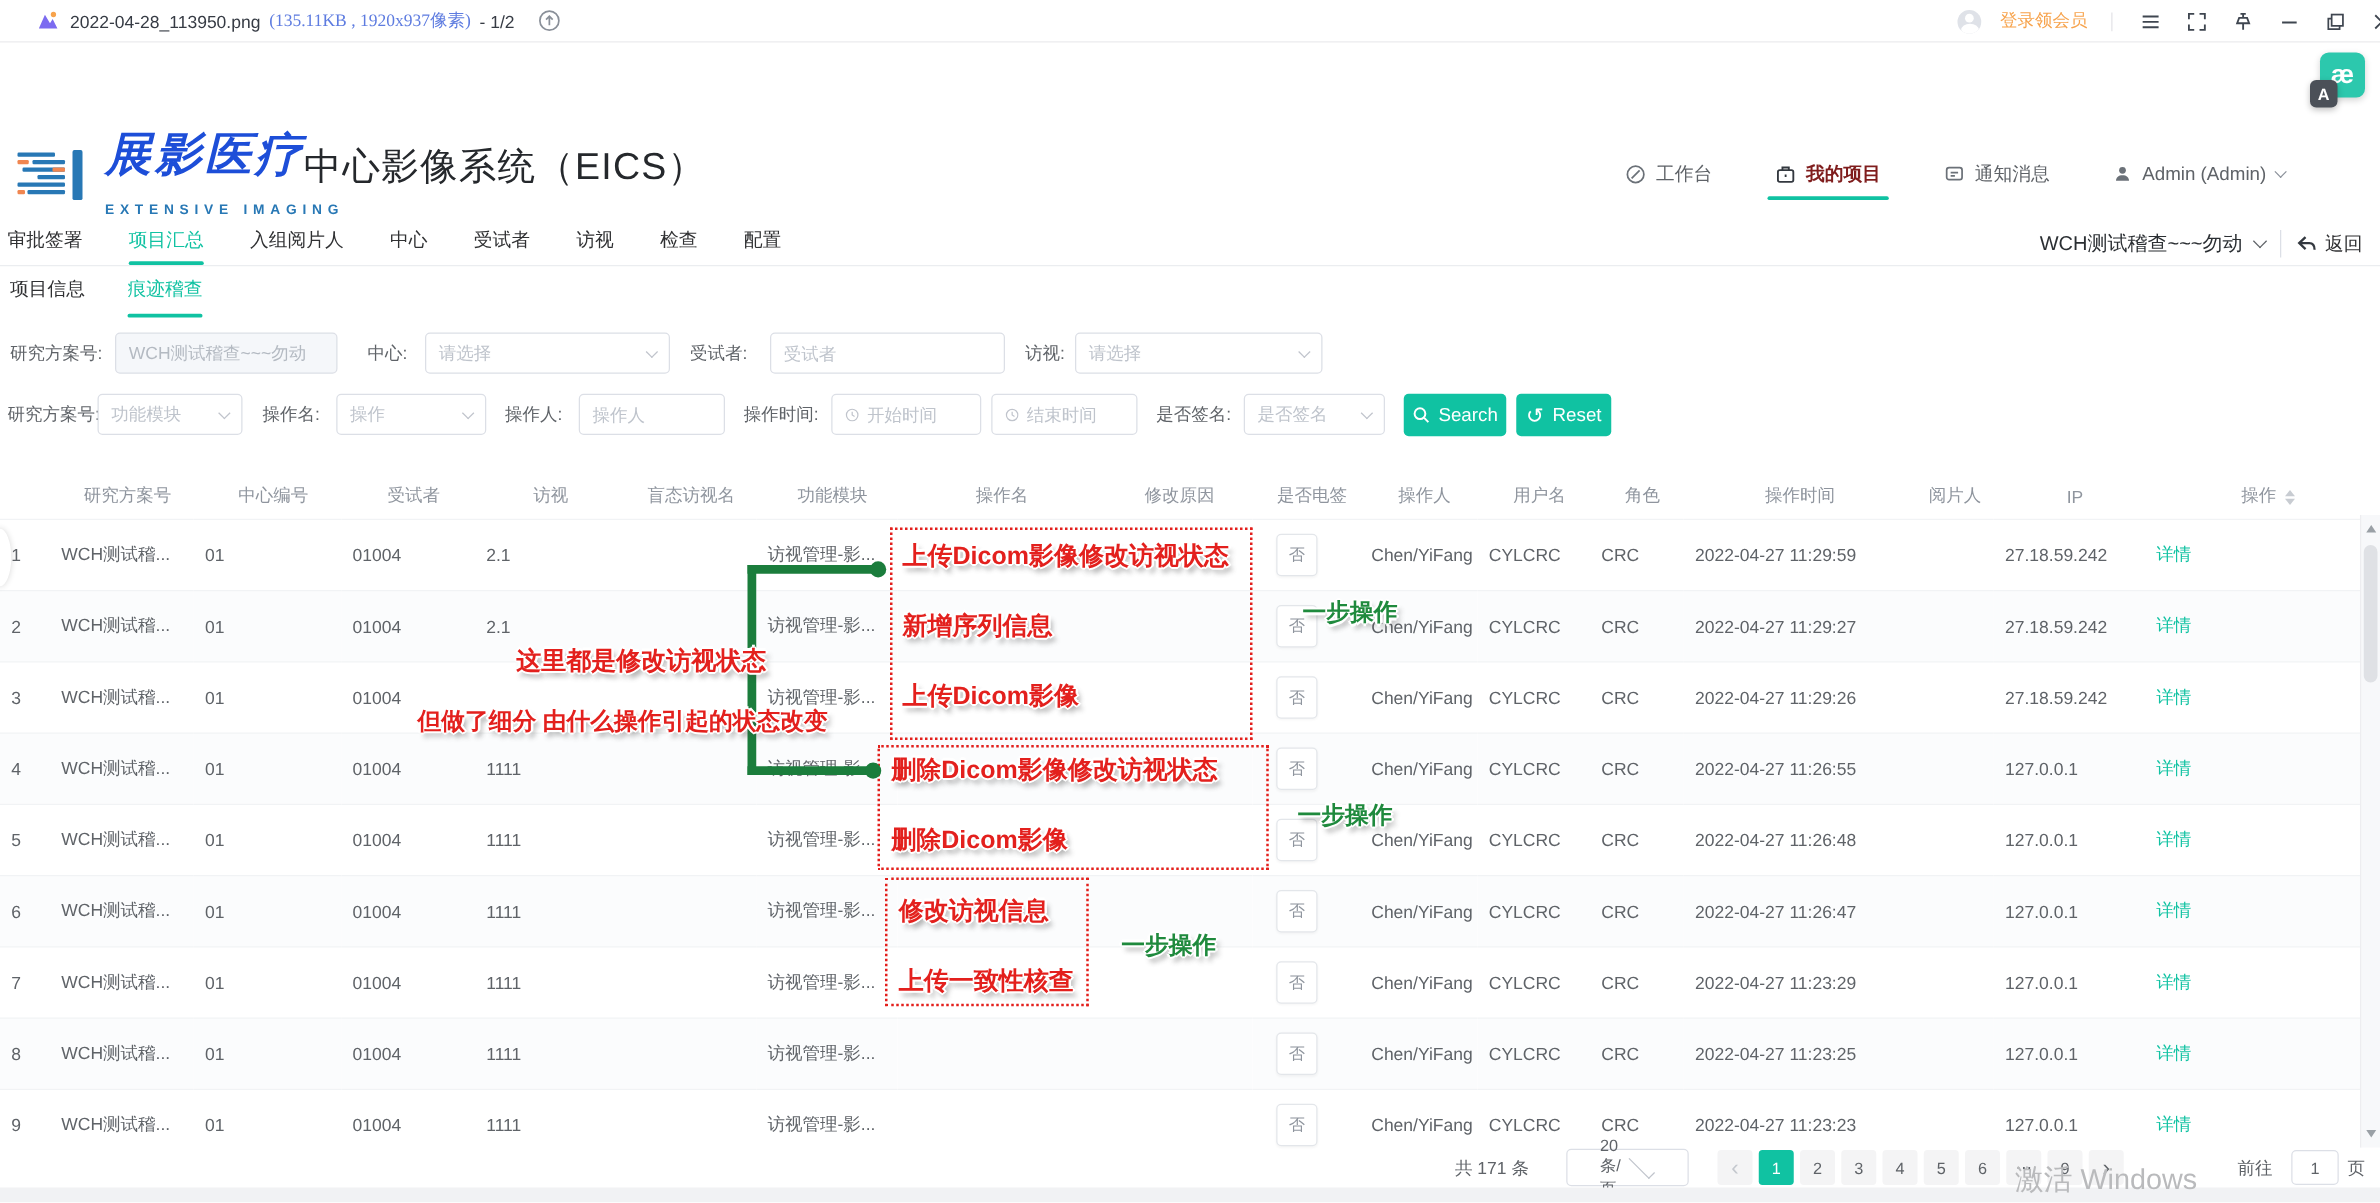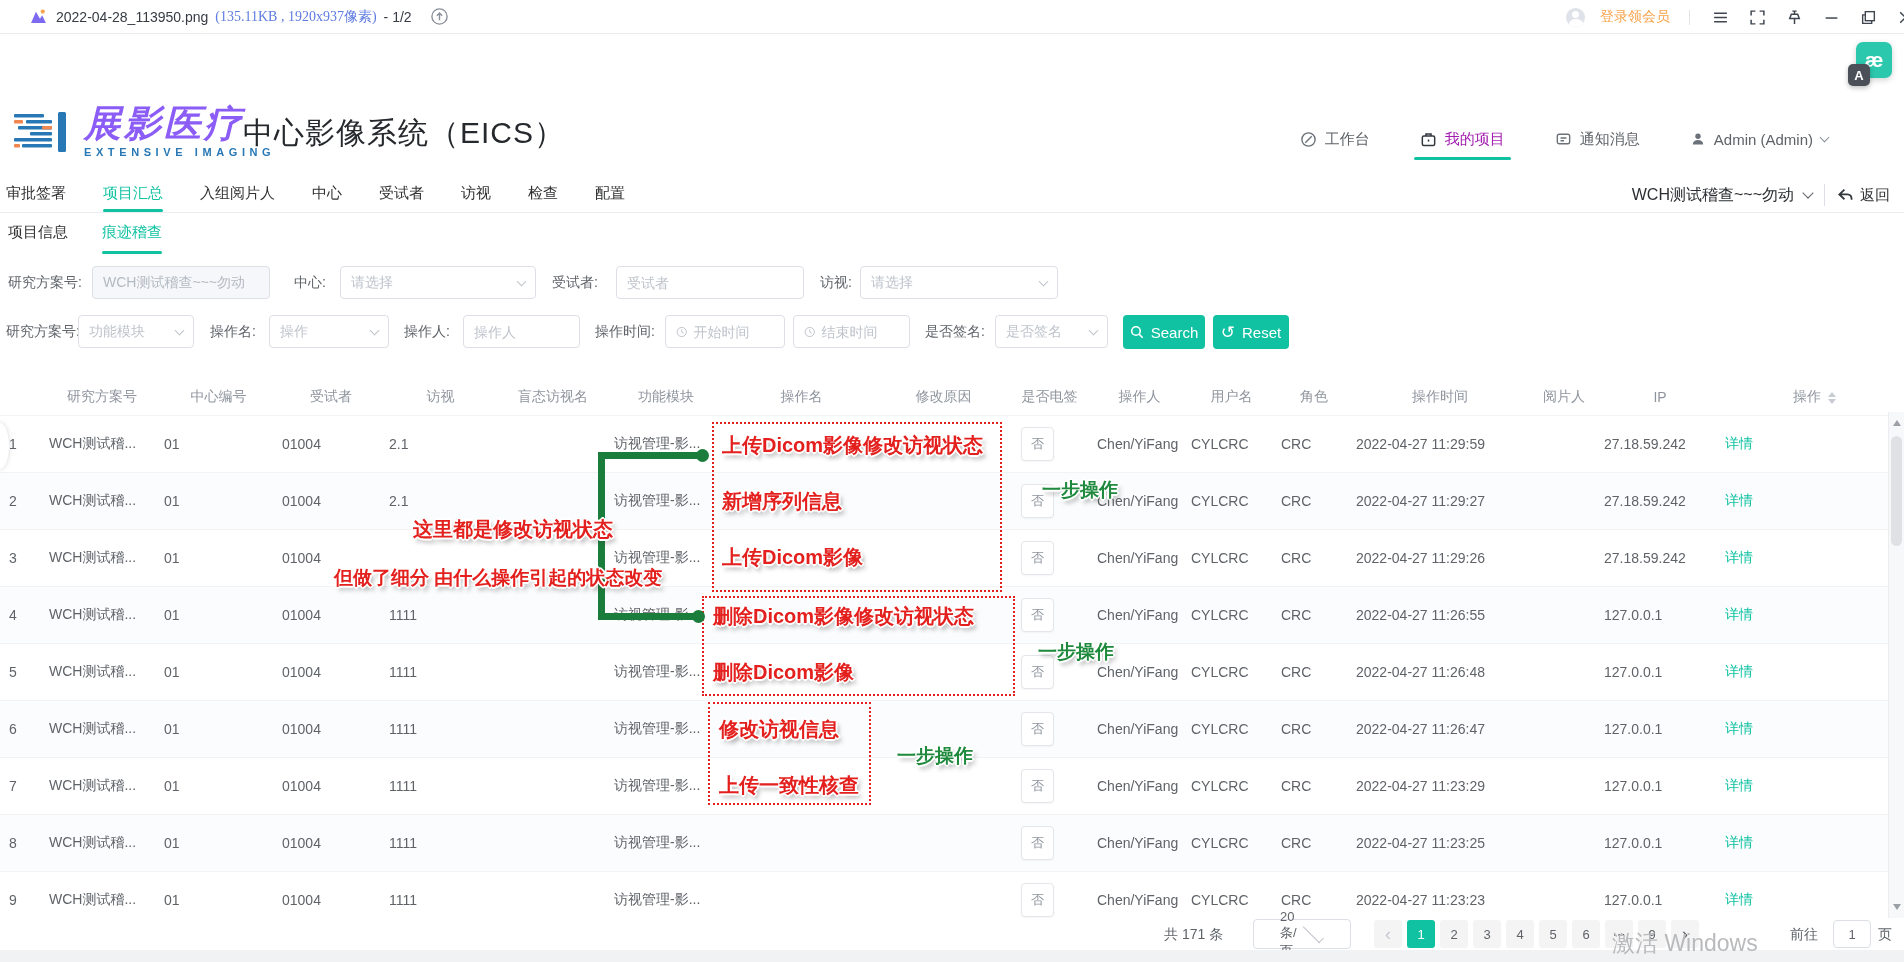--- a/index.html
+++ b/index.html
@@ -18,26 +18,26 @@
   .vb-login { font-size:14px; color:#f7a34c; white-space:nowrap; cursor:pointer; }
   .vb-divider { width:1px; height:15px; background:#e3e4e8; margin:0 4px; }
   .vb-icon { display:inline-flex; align-items:center; justify-content:center; width:22px; height:22px; cursor:pointer; }
   .avatar-circle { width:19px; height:19px; border-radius:50%; background:#dfe2e8; position:relative; overflow:hidden; }
   .avatar-circle::before { content:""; position:absolute; left:6px; top:3px; width:7px; height:7px; border-radius:50%; background:#fff; }
   .avatar-circle::after  { content:""; position:absolute; left:2.5px; top:11px; width:14px; height:10px; border-radius:50%; background:#fff; }
 
   
   .app-header { position:absolute; top:91px; left:0; width:1904px; height:86px; background:#fff; }
   .logo-block { position:absolute; left:12px; top:14px; display:flex; align-items:center; gap:8px; }
-  .logo-text-zh { font-size:37px; font-weight:800; color:#8b5cf6; letter-spacing:3px; line-height:1; font-style:italic; }
-  .logo-text-en { font-size:11px; font-weight:700; color:#2878b5; letter-spacing:4.6px; line-height:1; margin-top:5px; }
+  .logo-text-zh { font-size:37px; font-weight:800; color:#1d4ed8; letter-spacing:3px; line-height:1; font-style:italic; }
+  .logo-text-en { font-size:11px; font-weight:700; color:#2878b5; letter-spacing:4.6px; line-height:1; margin-top:21px; }
   .app-title { position:absolute; left:243px; top:22px; font-size:30px; font-weight:500; color:#25282c; letter-spacing:1px; }
   .header-nav { position:absolute; right:76px; top:28px; display:flex; align-items:center; gap:50px; height:40px; }
   .nav-item { position:relative; display:flex; align-items:center; gap:8px; font-size:15px; color:#5f6368; cursor:pointer; height:40px; }
-  .nav-item.active { color:#a21caf; font-weight:400; }
+  .nav-item.active { color:#7f1d1d; font-weight:700; }
   .nav-item.active::after { content:""; position:absolute; left:-6px; right:-6px; bottom:-1px; height:3px; background:#10c2a2; border-radius:2px; }
   .nav-caret { width:7px; height:7px; border-right:1.5px solid #8a9099; border-bottom:1.5px solid #8a9099; transform:rotate(45deg); margin-top:-4px; }
   .ext-badge { position:absolute; right:12px; top:42px; width:36px; height:36px; border-radius:7px; background:#2cc8ad;
     color:#fff; font-size:21px; font-weight:700; display:flex; align-items:center; justify-content:center; cursor:pointer;
     box-shadow:0 2px 6px rgba(0,0,0,.18); z-index:40; }
   .ext-badge2 { position:absolute; right:34px; top:64px; width:22px; height:22px; border-radius:5px; background:#4b5058;
     color:#fff; font-size:13px; font-weight:700; display:flex; align-items:center; justify-content:center; cursor:pointer;
     box-shadow:0 2px 5px rgba(0,0,0,.25); z-index:41; }
 
   

